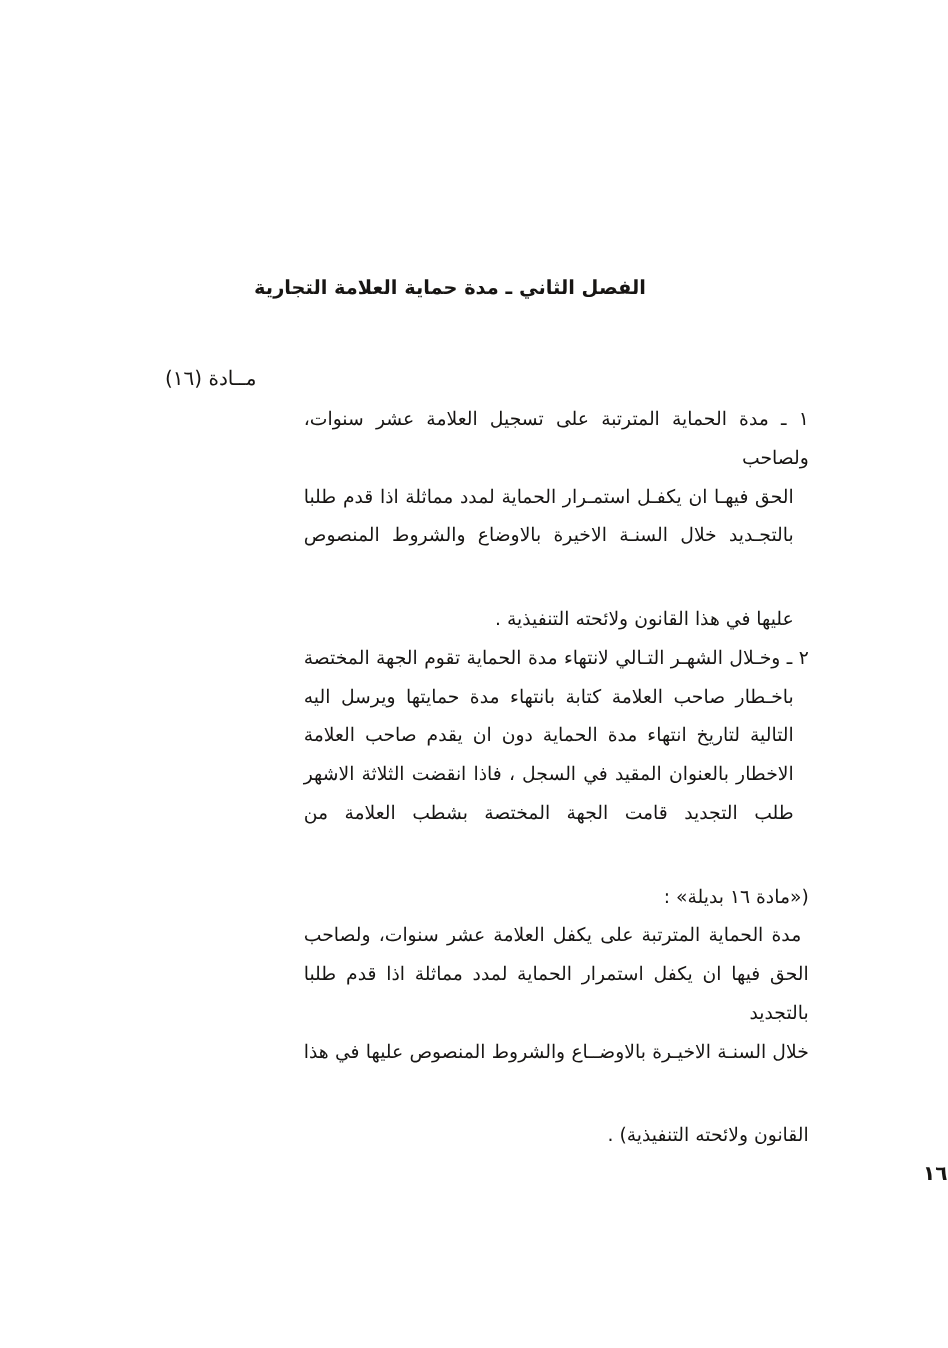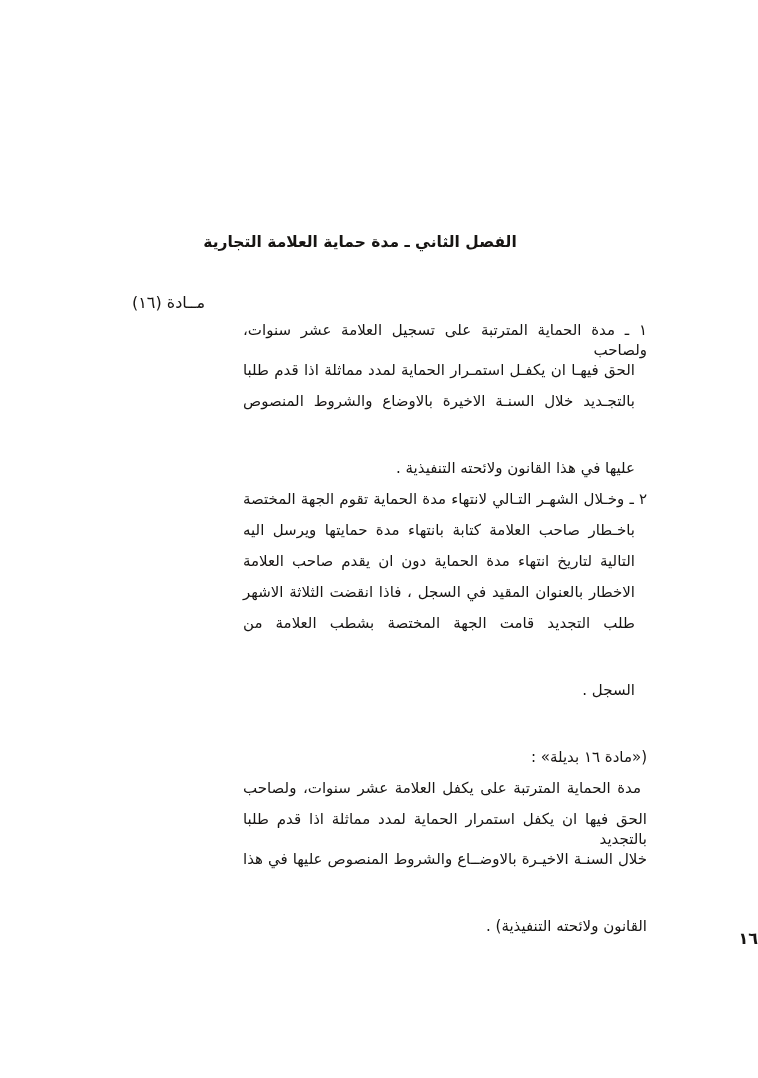--- a/index.html
+++ b/index.html
@@ -11,41 +11,41 @@
     overflow: hidden;
     direction: rtl;
     font-family: "DejaVu Sans", sans-serif;
     color: #171513;
   }
   .chapter-title {
     position: absolute;
     top: 221px;
     left: 0;
     right: 38px;           
-    margin: 12px;
+    margin: 0;
     text-align: center;
     font-size: 15.5px;
     font-weight: bold;
     letter-spacing: 0;
   }
   .article-heading {
     position: absolute;
     top: 293px;
     left: 132px;
     right: 0;              
     text-align: left;
     font-size: 16px;
   }
   .doc-body {
     position: absolute;
     top: 320px;
     right: 111px;          
     width: 404px;          
     font-size: 15px;
-    line-height: 20px;
+    line-height: 31px;
   }
   .line {
     min-height: 31px;
     white-space: normal;
   }
   .jl {                    
     text-align: justify;
     text-align-last: justify;
   }
   .rl {                    
@@ -77,21 +77,20 @@
   <div class="doc-body">
     <div class="line jl">١ ـ مدة الحماية المترتبة على تسجيل العلامة عشر سنوات، ولصاحب</div>
     <div class="line jl ind">الحق فيهـا ان يكفـل استمـرار الحماية لمدد مماثلة اذا قدم طلبا</div>
     <div class="line jl ind">بالتجـديد خلال السنـة الاخيرة بالاوضاع والشروط المنصوص</div>
     <div class="line rl ind">عليها في هذا القانون ولائحته التنفيذية .</div>
     <div class="line jl">٢ ـ وخـلال الشهـر التـالي لانتهاء مدة الحماية تقوم الجهة المختصة</div>
     <div class="line jl ind">باخـطار صاحب العلامة كتابة بانتهاء مدة حمايتها ويرسل اليه</div>
     <div class="line jl ind">التالية لتاريخ انتهاء مدة الحماية دون ان يقدم صاحب العلامة</div>
     <div class="line jl ind">الاخطار بالعنوان المقيد في السجل ، فاذا انقضت الثلاثة الاشهر</div>
     <div class="line jl ind">طلب التجديد قامت الجهة المختصة بشطب العلامة من</div>
-    <div class="line rl ind">السجل .</div>
     <div class="line rl">(«مادة ١٦ بديلة» :</div>
     <div class="line jl ind2">مدة الحماية المترتبة على يكفل العلامة عشر سنوات، ولصاحب</div>
     <div class="line jl">الحق فيها ان يكفل استمرار الحماية لمدد مماثلة اذا قدم طلبا بالتجديد</div>
     <div class="line jl">خلال السنـة الاخيـرة بالاوضــاع والشروط المنصوص عليها في هذا</div>
     <div class="line rl">القانون ولائحته التنفيذية) .</div>
   </div>
 
   <div class="page-number">١٦</div>
 
 </div>

